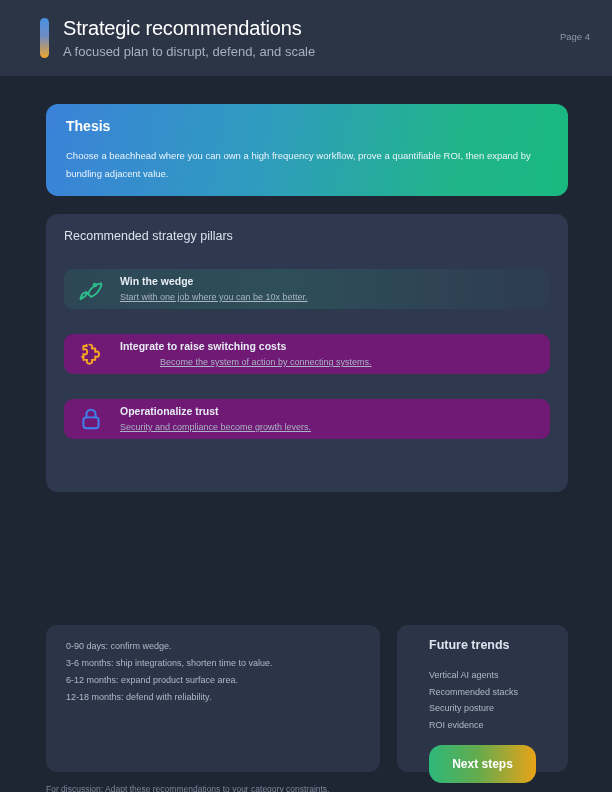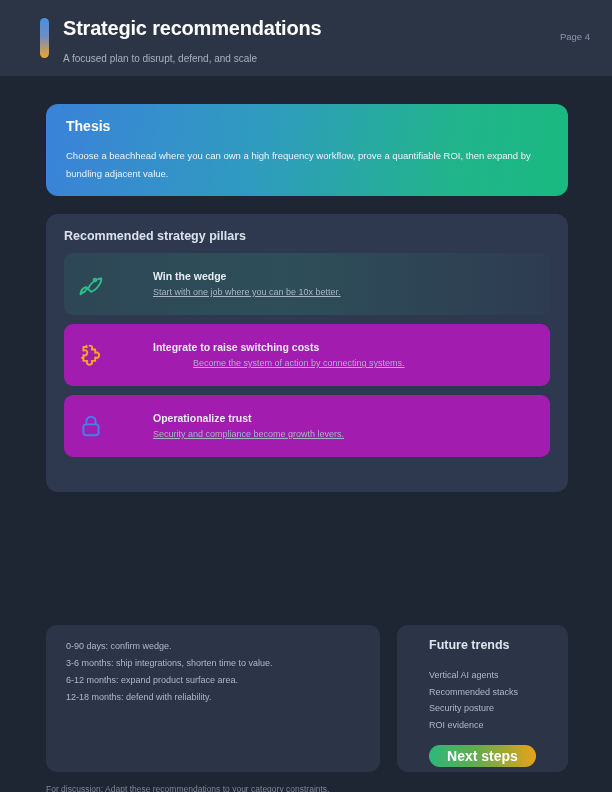--- a/index.html
+++ b/index.html
@@ -38,29 +38,29 @@
     background: linear-gradient(180deg, #4a90e2 0%, #6d8cc4 45%, #f0a52e 100%);
     flex: 0 0 auto;
     margin-top: 2px;
   }
   .header-text {
     margin-left: 14px;
     flex: 1 1 auto;
   }
   .page-title {
     font-size: 20px;
-    font-weight: bold;
+    font-weight: normal;
     color: #ffffff;
     line-height: 24px;
     letter-spacing: -0.2px;
   }
   .page-subtitle {
-    font-size: 10px;
+    font-size: 13px;
     color: #a7b0bf;
-    margin-top: 13px;
+    margin-top: 6px;
     line-height: 12px;
   }
   .page-number {
     font-size: 9.5px;
     color: #8d97a8;
     margin-top: 15px;
     flex: 0 0 auto;
   }
 
   
@@ -94,40 +94,39 @@
     left: 46px; top: 214px;
     width: 522px;
     height: 278px;
     border-radius: 12px;
     background: #2e3950;
     box-sizing: border-box;
     padding: 14px 18px;
   }
   .pillars-title {
     font-size: 12.5px;
-    font-weight: bold;
+    font-weight: normal;
     color: #dbe2ec;
     line-height: 16px;
     margin-bottom: 6px;
   }
   .pillar-row {
     display: flex;
     align-items: center;
-    height: 62px;
+    height: 40px;
     border-radius: 9px;
     padding: 0 12px;
-    margin-top: 9px;
-    box-sizing: border-box;
-    gap: 33px;
+    margin-top: 25px;
+    box-sizing: border-box;
   }
   .pillar-row.highlight {
     background: linear-gradient(90deg, rgba(45,189,138,0.10) 0%, rgba(45,189,138,0.16) 45%, rgba(45,189,138,0.02) 100%);
   }
   .pillar-row.plain {
-    background: #a21caf;
+    background: #701a75;
   }
   .pillar-icon {
     width: 30px;
     height: 30px;
     flex: 0 0 auto;
     margin-right: 14px;
     display: flex;
     align-items: center;
     justify-content: center;
   }
@@ -173,27 +172,27 @@
   }
   .trend-lines { margin-top: 14px; }
   .trend-line {
     font-size: 9px;
     color: #aeb8c6;
     line-height: 16.5px;
   }
   .next-btn {
     margin-top: 12px;
     width: 100%;
-    height: 22px;
+    height: 38px;
     border: none;
     border-radius: 13px;
     background: linear-gradient(90deg, #2db87a 0%, #63ab4e 45%, #e8a317 100%);
     color: #ffffff;
     font-family: "Liberation Sans", sans-serif;
-    font-size: 14px;
+    font-size: 12px;
     font-weight: bold;
     cursor: pointer;
     display: block;
   }
 
   
   .footer-note {
     position: absolute;
     left: 46px;
     top: 784px;

